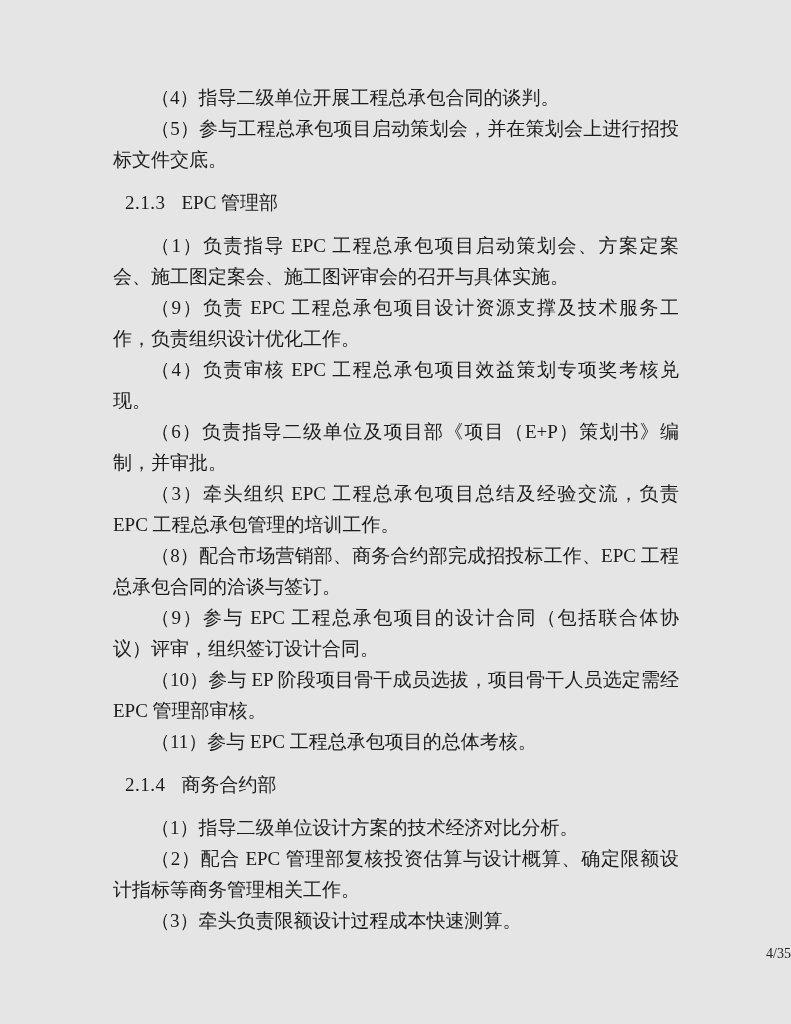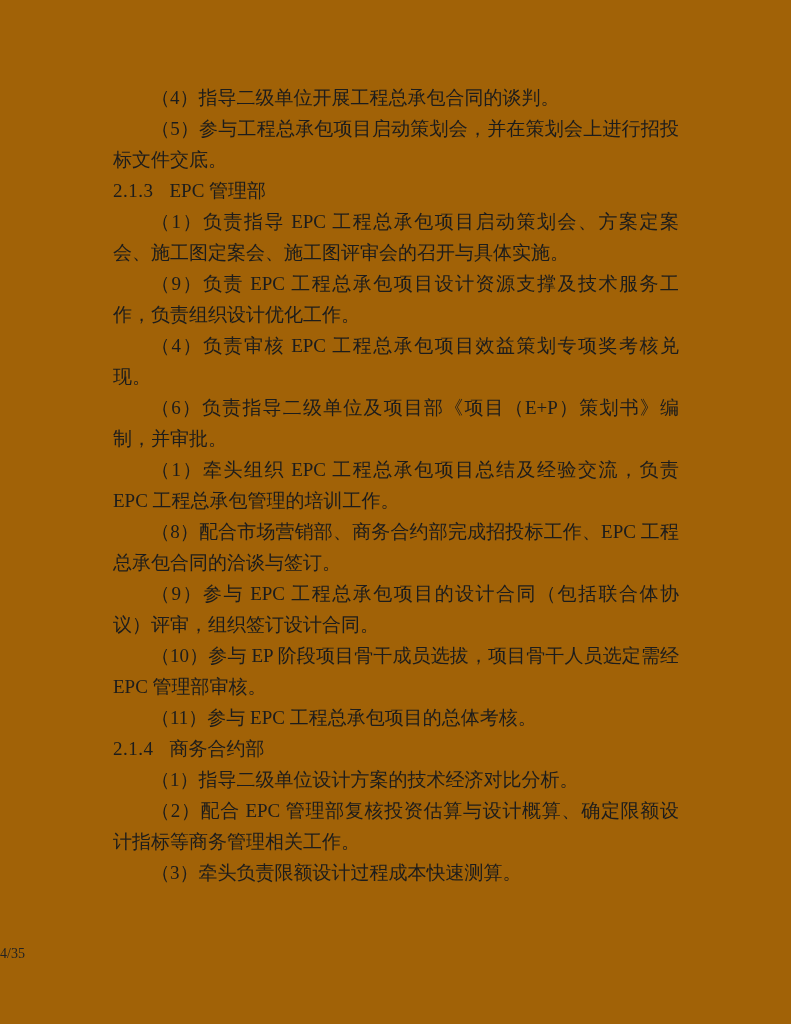--- a/index.html
+++ b/index.html
@@ -4,74 +4,74 @@
 <style>
   html, body {
     margin: 0;
     padding: 0;
     background: #ffffff;
   }
   .page {
     position: relative;
     width: 791px;
     height: 1024px;
-    background: #a16207;
+    background: #e5e5e5;
     overflow: hidden;
     font-family: "Liberation Serif", "DejaVu Serif", serif;
     color: #1c1c1c;
   }
   .content {
     position: absolute;
     left: 113px;
     top: 82px;
     width: 566px;
     font-size: 19px;
     line-height: 31px;
     text-align: justify;
   }
   .para {
     text-indent: 2em;
     margin: 0;
     padding: 0;
   }
   .heading {
     text-indent: 0;
-    margin: 0;
+    margin: 12px;
     padding: 0;
     text-align: left;
   }
   .h-num {
     display: inline-block;
     margin-right: 16px;
     letter-spacing: 0.5px;
   }
   .footer {
     position: absolute;
     left: 0;
     top: 944px;
     width: 791px;
-    text-align: left;
+    text-align: right;
     font-size: 14px;
     line-height: 20px;
     color: #222222;
   }
 </style>
 </head>
 <body>
 
 <div class="page">
   <div class="content">
       <div class="para">（4）指导二级单位开展工程总承包合同的谈判。</div>
       <div class="para">（5）参与工程总承包项目启动策划会，并在策划会上进行招投标文件交底。</div>
       <div class="heading"><span class="h-num">2.1.3</span><span>EPC 管理部</span></div>
       <div class="para">（1）负责指导 EPC 工程总承包项目启动策划会、方案定案会、施工图定案会、施工图评审会的召开与具体实施。</div>
       <div class="para">（9）负责 EPC 工程总承包项目设计资源支撑及技术服务工作，负责组织设计优化工作。</div>
       <div class="para">（4）负责审核 EPC 工程总承包项目效益策划专项奖考核兑现。</div>
       <div class="para">（6）负责指导二级单位及项目部《项目（E+P）策划书》编制，并审批。</div>
-      <div class="para">（1）牵头组织 EPC 工程总承包项目总结及经验交流，负责 EPC 工程总承包管理的培训工作。</div>
+      <div class="para">（3）牵头组织 EPC 工程总承包项目总结及经验交流，负责 EPC 工程总承包管理的培训工作。</div>
       <div class="para">（8）配合市场营销部、商务合约部完成招投标工作、EPC 工程总承包合同的洽谈与签订。</div>
       <div class="para">（9）参与 EPC 工程总承包项目的设计合同（包括联合体协议）评审，组织签订设计合同。</div>
       <div class="para">（10）参与 EP 阶段项目骨干成员选拔，项目骨干人员选定需经 EPC 管理部审核。</div>
       <div class="para">（11）参与 EPC 工程总承包项目的总体考核。</div>
       <div class="heading"><span class="h-num">2.1.4</span><span>商务合约部</span></div>
       <div class="para">（1）指导二级单位设计方案的技术经济对比分析。</div>
       <div class="para">（2）配合 EPC 管理部复核投资估算与设计概算、确定限额设计指标等商务管理相关工作。</div>
       <div class="para">（3）牵头负责限额设计过程成本快速测算。</div>
     </div>
   <div class="footer">

